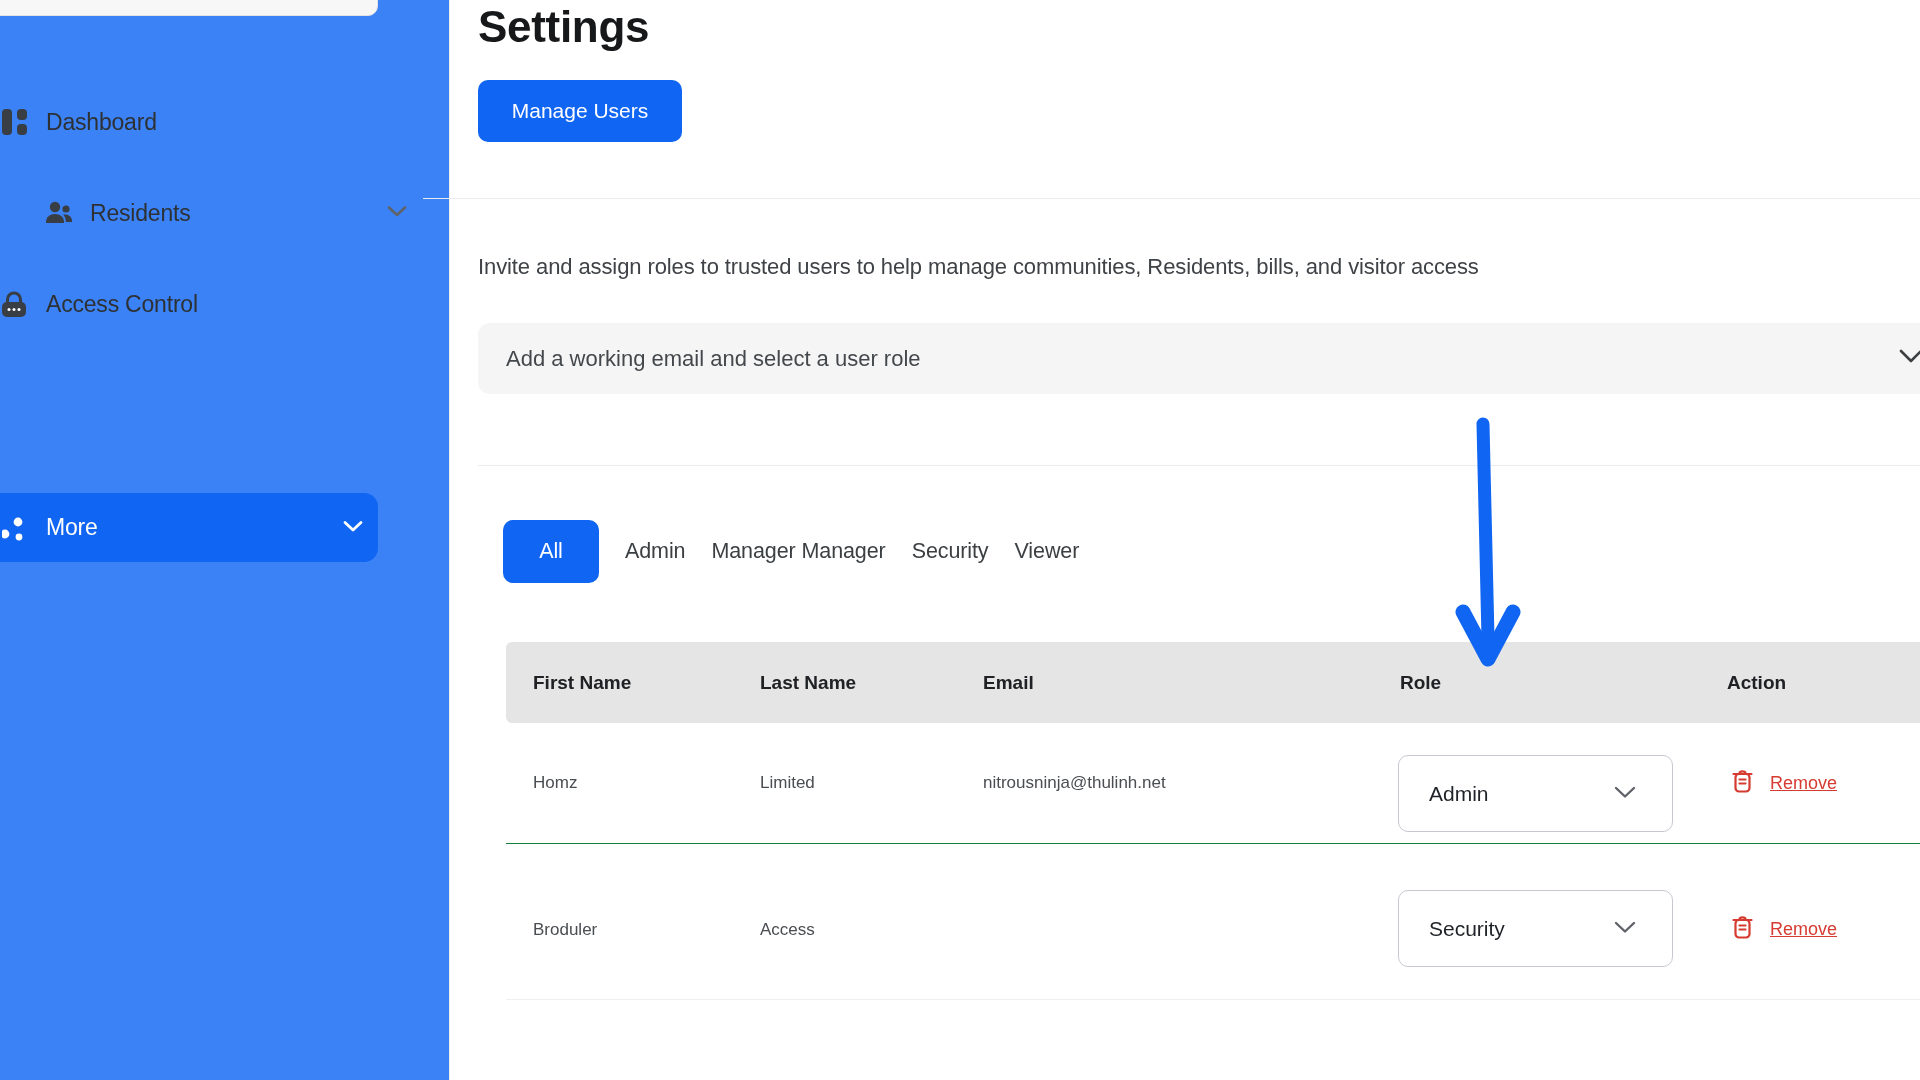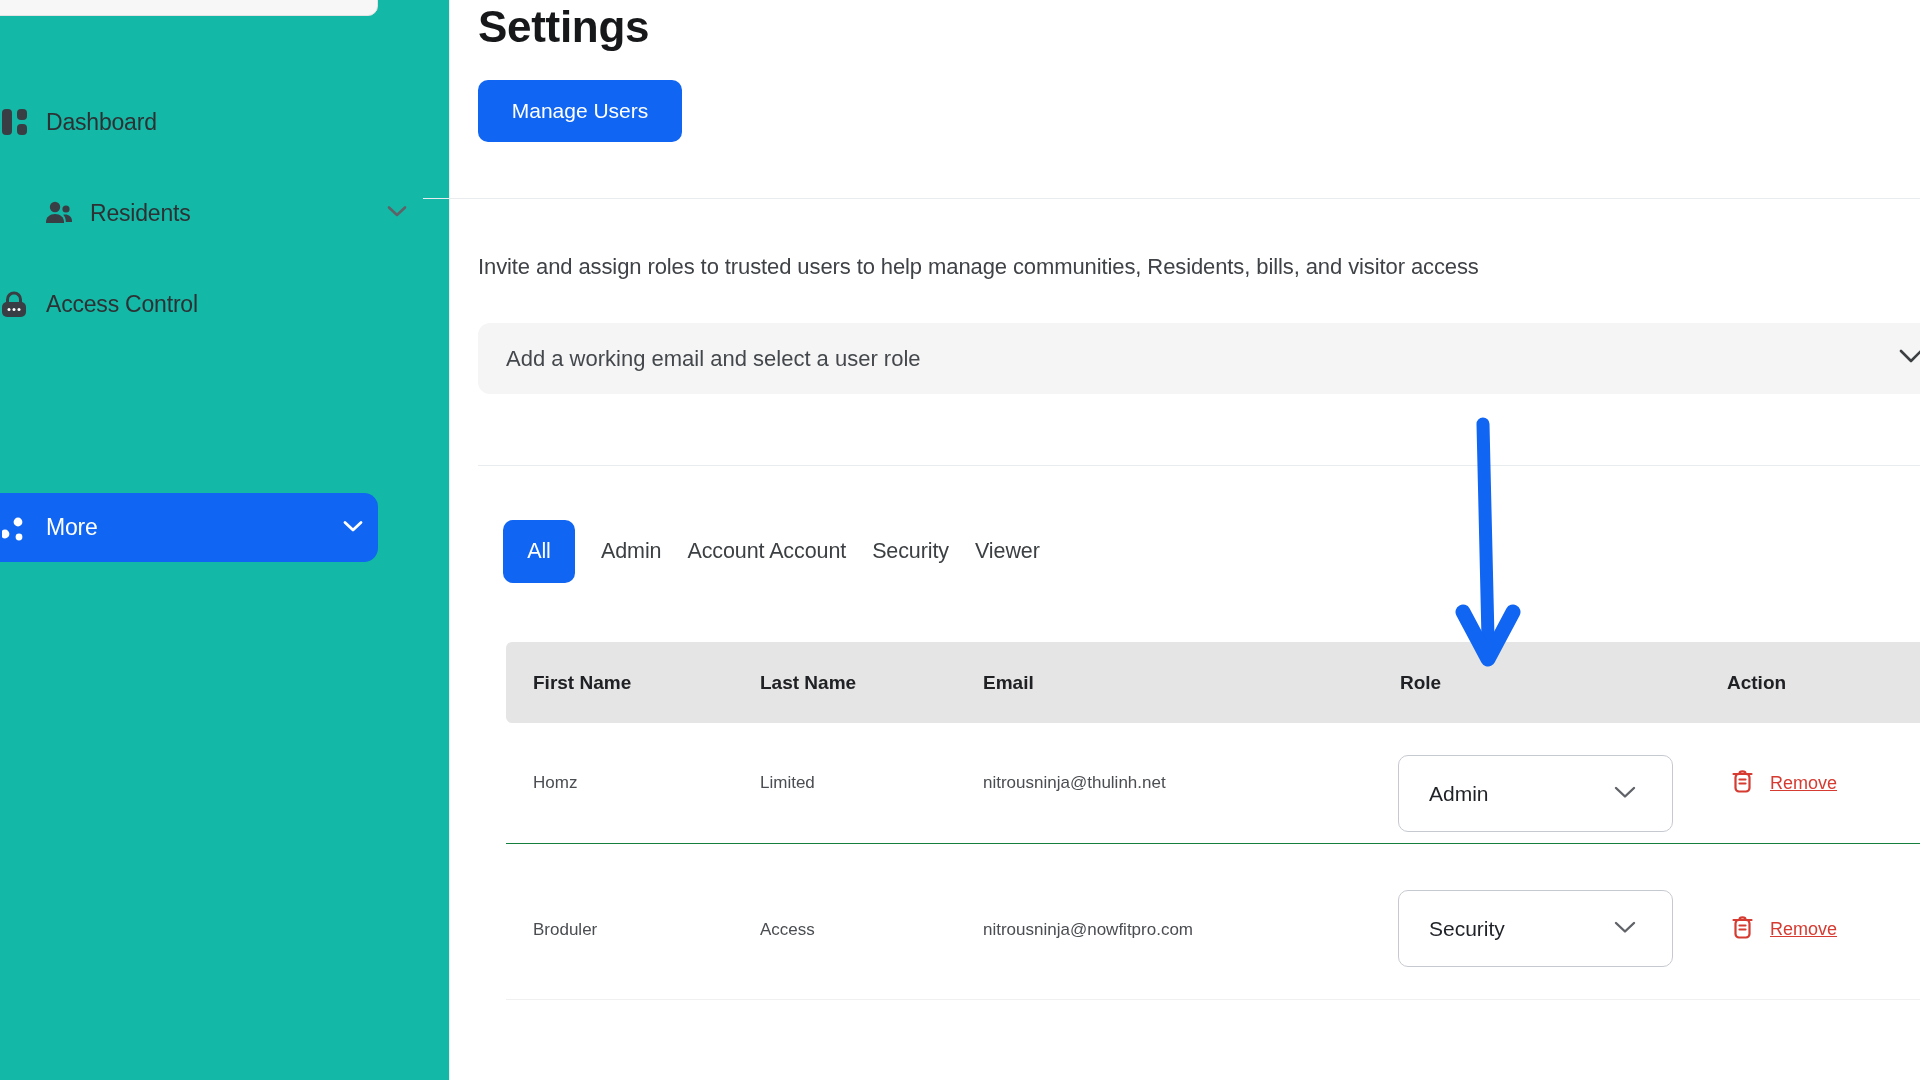--- a/index.html
+++ b/index.html
@@ -1,21 +1,21 @@
 <!DOCTYPE html>
 <html><head>
 <meta charset="utf-8">
 <style>
   * { margin:0; padding:0; box-sizing:border-box; }
   html,body { width:1920px; height:1080px; }
   body { font-family:"Liberation Sans","DejaVu Sans",sans-serif; background:#ffffff; }
   .canvas { position:relative; width:1920px; height:1080px; overflow:hidden; background:#ffffff; }
 
   
-  .sidebar { position:absolute; left:0; top:0; width:450px; height:1080px; background:#14b8a6; border-right:1px solid #ececec; }
+  .sidebar { position:absolute; left:0; top:0; width:450px; height:1080px; background:#3b82f6; border-right:1px solid #ececec; }
   .sidebar-topbox { position:absolute; left:-16px; top:-26px; width:394px; height:42px; background:#f7f7f7; border:1px solid #e3e3e3; border-radius:10px; }
   .nav-item { position:absolute; left:0; width:378px; height:48px; display:flex; align-items:center; cursor:pointer; }
   .nav-item .nav-icon { width:26px; height:28px; margin-left:2px; margin-right:18px; flex:0 0 auto; }
   .nav-label { font-size:23px; color:#2d3134; font-weight:500; letter-spacing:-0.2px; }
   .nav-chevron { position:absolute; right:14px; top:50%; transform:translateY(-50%); }
   .nav-dashboard { top:98px; }
   .nav-residents { top:189px;margin-left:44px; }
   .nav-access { top:280px; }
   .nav-more { top:493px; height:69px; background:#1065f2; border-radius:0 14px 14px 0; }
   .nav-more .nav-label { color:#ffffff; }
@@ -30,21 +30,21 @@
 
   
   .email-select { position:absolute; left:478px; top:323px; width:1462px; height:71px; background:#f5f5f5; border-radius:12px; cursor:pointer; }
   .email-select input { position:absolute; inset:0; width:100%; height:100%; background:transparent; border:none; outline:none; padding-left:28px; font-size:22px; font-family:inherit; color:#44484c; }
   .email-select input::placeholder { color:#44484c; opacity:1; }
   .email-select .select-chevron { position:absolute; left:1420px; top:24px; }
 
   
   .tabs { position:absolute; left:503px; top:520px; height:63px; display:flex; align-items:center; gap:26px; }
   .tab { font-size:21.5px; color:#3c4043; letter-spacing:-0.1px; cursor:pointer; white-space:nowrap; }
-  .tab--active { background:#1065f2; color:#ffffff; width:72px; height:63px; border-radius:10px; display:flex; align-items:center; justify-content:center; }
+  .tab--active { background:#1065f2; color:#ffffff; width:96px; height:63px; border-radius:10px; display:flex; align-items:center; justify-content:center; }
 
   
   .thead { position:absolute; left:506px; top:642px; width:1414px; height:81px; background:#e5e5e5; border-radius:6px 0 0 6px; }
   .th { position:absolute; top:0; height:100%; display:flex; align-items:center; font-size:19px; font-weight:700; color:#202124; }
   .trow { position:absolute; left:506px; width:1414px; }
   .trow-1 { top:723px; height:121px; border-bottom:1px solid #15803d; }
   .trow-2 { top:860px; height:140px; border-bottom:1px solid #f0f0f0; }
   .td { position:absolute; top:0; height:100%; display:flex; align-items:center; font-size:17px; color:#4a4d51; }
   .col-first  { left:27px; }
   .col-last   { left:254px; }
@@ -153,21 +153,21 @@
           <polyline points="3,4 13,14 23,4" fill="none" stroke="#3c4043" stroke-width="2.6" stroke-linecap="round" stroke-linejoin="round"></polyline>
         </svg>
     </span>
   </div>
 
   <div class="divider divider-2"></div>
 
   <div class="tabs">
     <div class="tab tab--active">All</div>
     <div class="tab">Admin</div>
-    <div class="tab">Account Account</div>
+    <div class="tab">Manager Manager</div>
     <div class="tab">Security</div>
     <div class="tab">Viewer</div>
   </div>
 
   <div class="thead">
     <span class="th col-first">First Name</span>
     <span class="th col-last">Last Name</span>
     <span class="th col-email">Email</span>
     <span class="th col-role">Role</span>
     <span class="th col-action">Action</span>
@@ -197,21 +197,20 @@
         </g>
           </svg>
       </span>
       <span class="remove-label">Remove</span>
     </button>
   </div>
 
   <div class="trow trow-2">
     <span class="td col-first">Broduler</span>
     <span class="td col-last">Access</span>
-    <span class="td col-email">nitrousninja@nowfitpro.com</span>
     <div class="role-select">
       <span class="role-value">Security</span>
       <span class="select-chevron">
         <svg width="22" height="14" viewBox="0 0 22 14">
             <polyline points="2,3 11,11.5 20,3" fill="none" stroke="#5f6368" stroke-width="2.4" stroke-linecap="round" stroke-linejoin="round"></polyline>
           </svg>
       </span>
     </div>
     <button class="remove-btn">
       <span>

